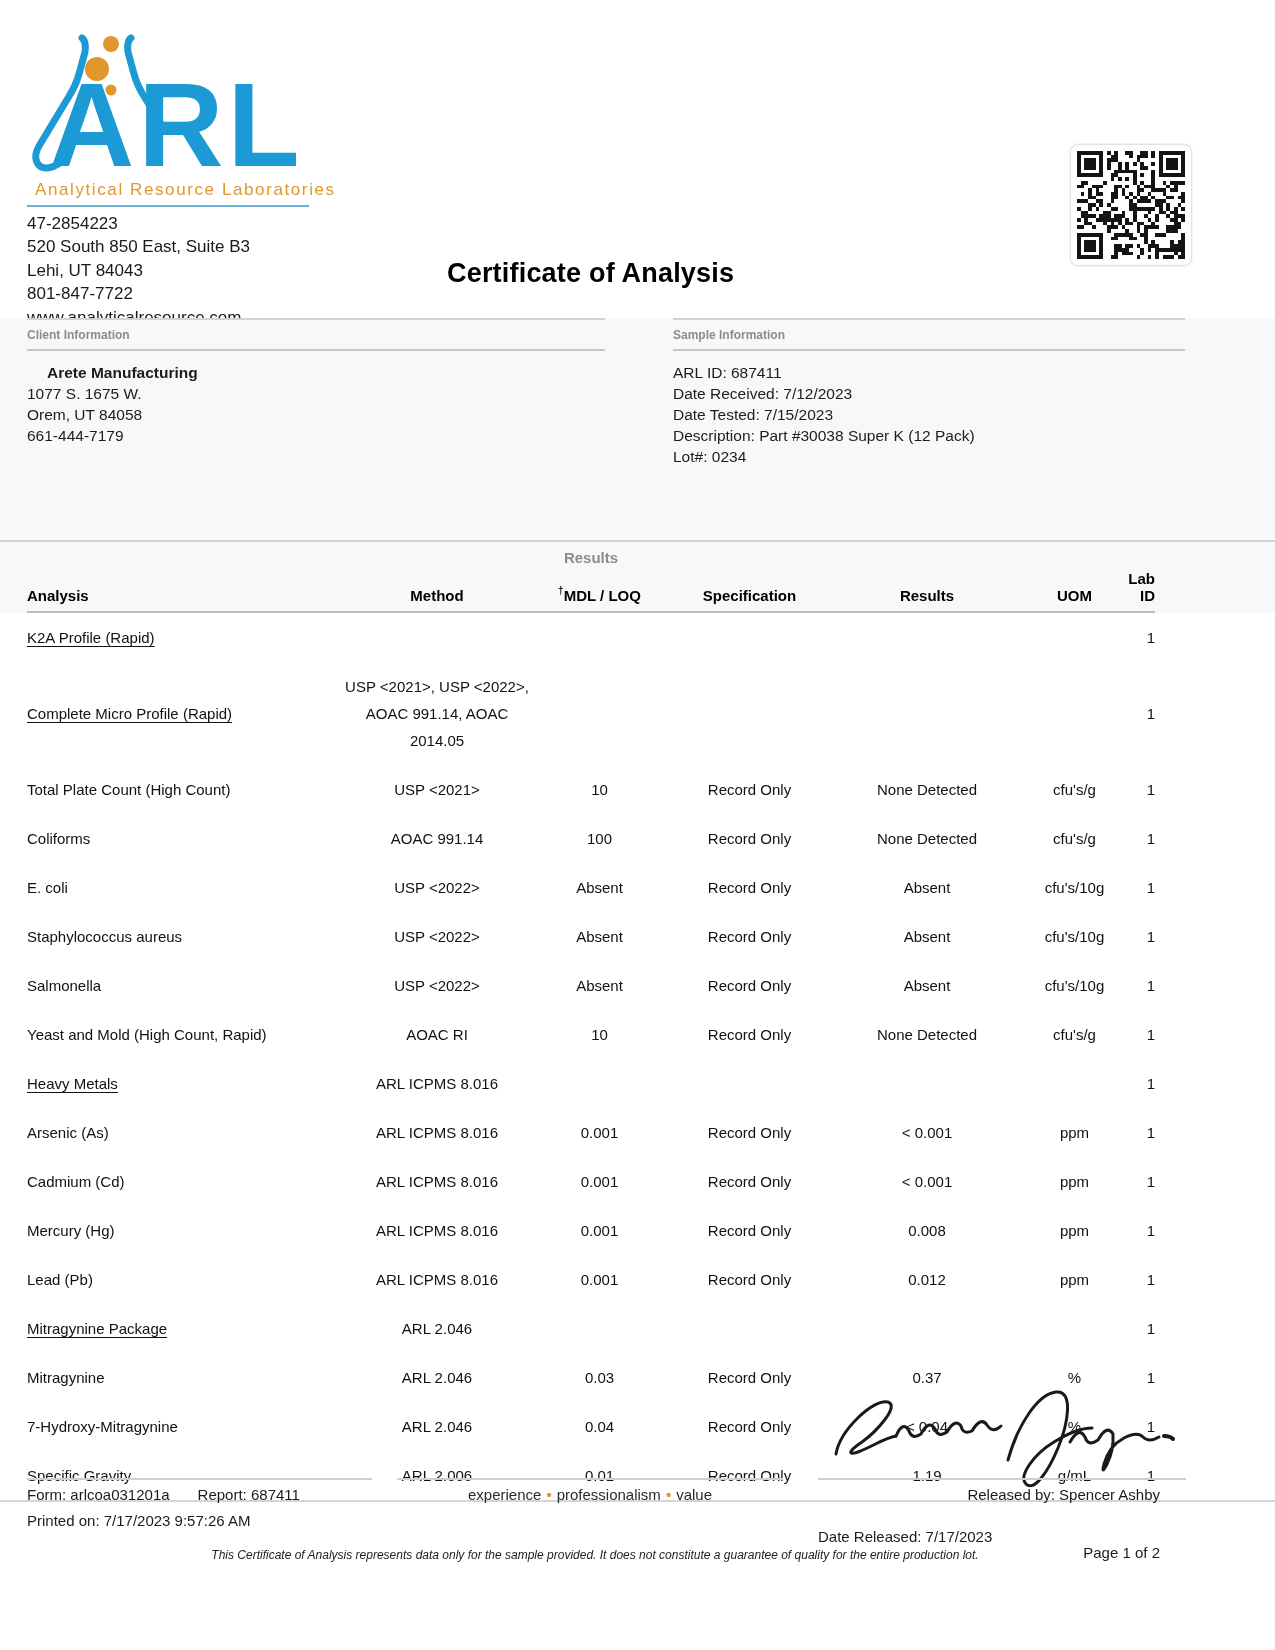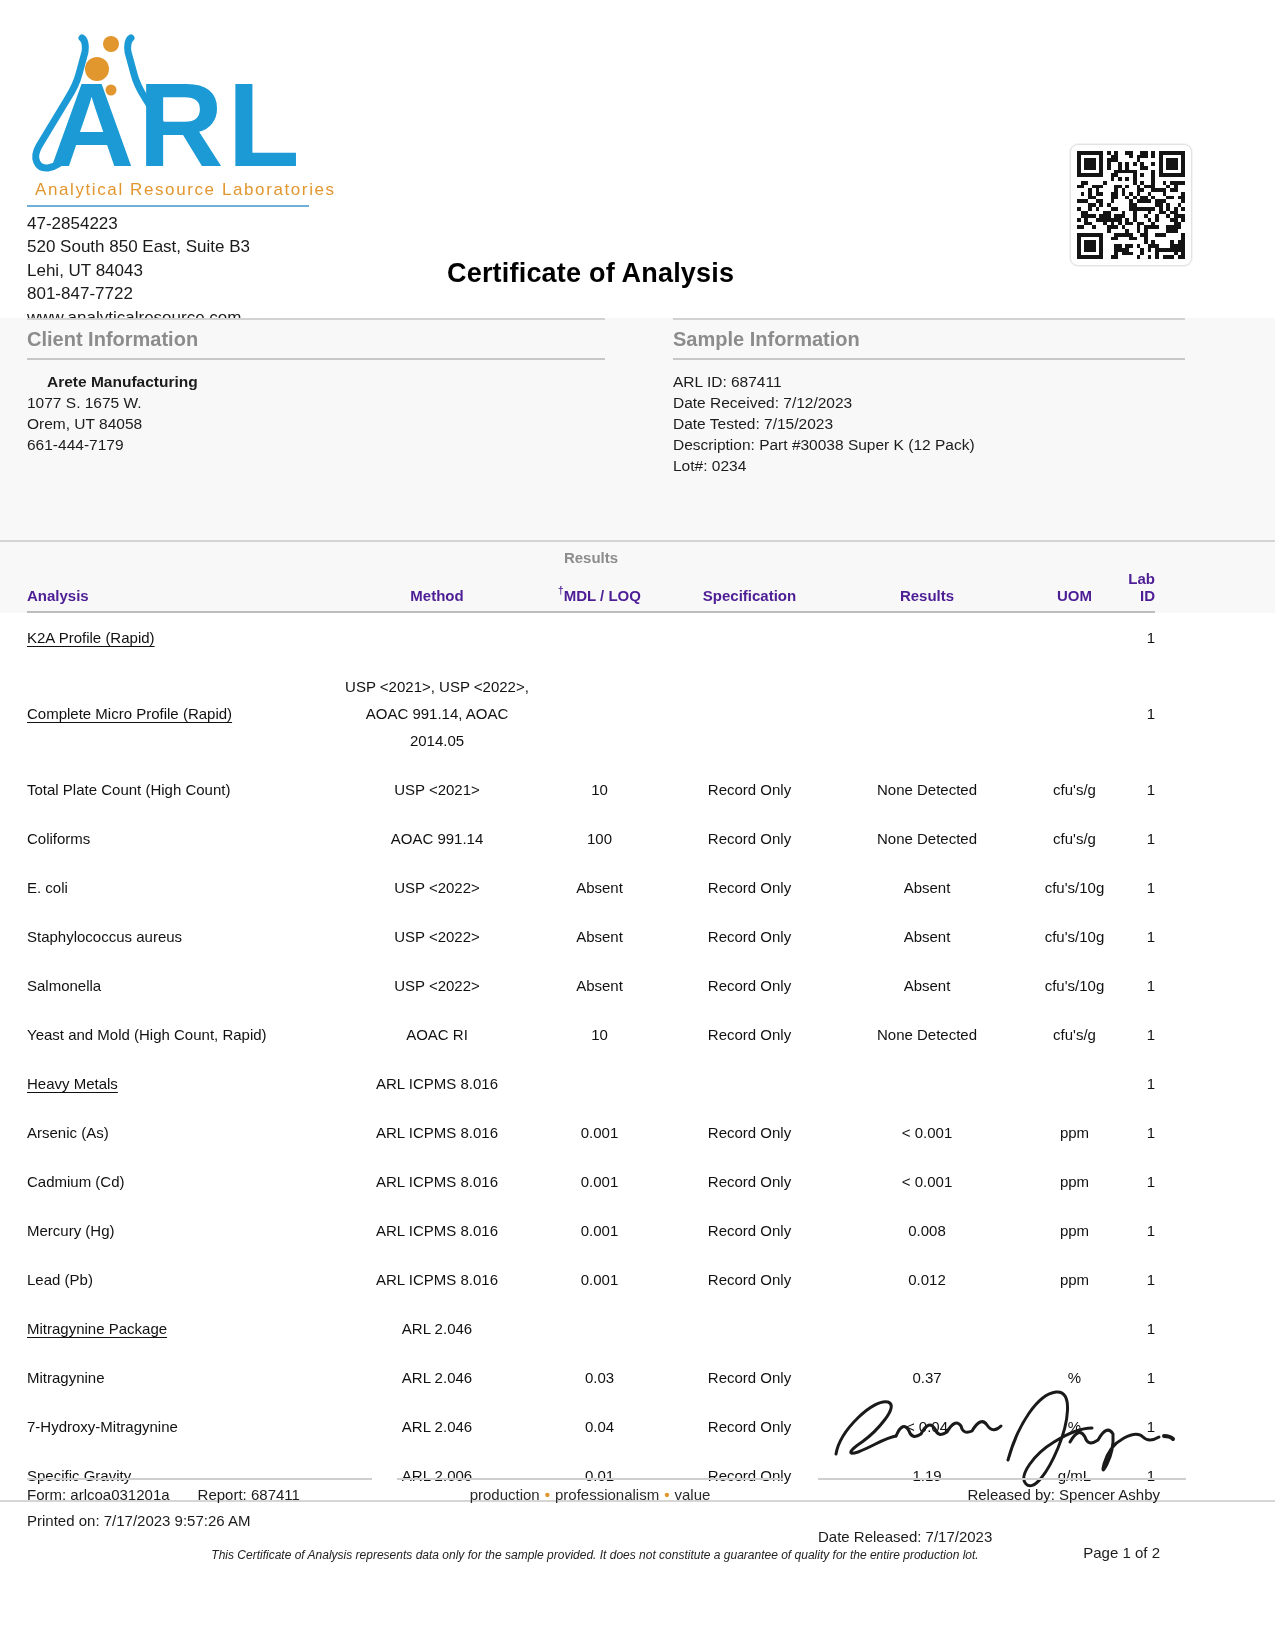--- a/index.html
+++ b/index.html
@@ -15,30 +15,30 @@
   .addr { font-size:17px; line-height:1.38; color:#1a1a1a; }
   .cert-title { position:absolute; left:447px; top:258px; font-size:27px; font-weight:bold; color:#000; letter-spacing:0.2px; }
   .qr-box { position:absolute; left:1070px; top:144px; width:122px; height:122px; background:#fff; border:1px solid #e3e3e3; border-radius:8px; padding:6px; box-shadow:0 0 0 1px #f3f3f3; }
   .qr-box svg { display:block; width:108px; height:108px; }
 
   
   .info-band { position:relative; background:#f8f8f8; display:flex; padding:0 0 0 27px; height:222px; }
   .info-col { border-top:2px solid #d2d2d2; }
   .info-col.client { width:578px; margin-right:68px; }
   .info-col.sample { width:512px; }
-  .info-hdr { color:#8c8c8c; font-weight:bold; font-size:20px; padding:8px 0 7px; border-bottom:2px solid #c7c7c7; }
+  .info-hdr { color:#8c8c8c; font-weight:bold; font-size:12px; padding:8px 0 7px; border-bottom:2px solid #c7c7c7; }
   .info-body { padding-top:11px; font-size:15.5px; line-height:21px; }
   .info-body .bold { font-weight:bold;margin-left:20px; }
   .info-line { margin:0; }
 
   
   .results-band { background:#f8f8f8; border-top:2px solid #d4d4d4; padding:0 120px 0 27px; }
   .results-title { text-align:center; color:#8c8c8c; font-weight:bold; font-size:15px; padding:7px 0 4px; }
   .cols { display:flex; align-items:flex-end; }
-  .col-hdr { color:#4c1d95; font-weight:bold; font-size:15px; padding-bottom:7px; }
+  .col-hdr { color:#000000; font-weight:bold; font-size:15px; padding-bottom:7px; }
   .hdr-underline { border-bottom:2px solid #bdbdbd; }
   sup.dagger { font-size:10px; position:relative; top:-1px; }
 
   
   .c0 { width:315px; text-align:left; }
   .c1 { width:190px; text-align:center; }
   .c2 { width:135px; text-align:center; }
   .c3 { width:165px; text-align:center; }
   .c4 { width:190px; text-align:center; }
   .c5 { width:105px; text-align:center; }
@@ -706,21 +706,21 @@
         <path d="M342,56 q6,0 9,3" stroke-width="4"></path>
       </g>
     </svg>
     <div class="fline fl1"></div>
     <div class="fline fl2"></div>
     <div class="fline fl3"></div>
 
     <div class="form-report">
       <span>Form: arlcoa031201a</span><span class="gap"></span><span>Report: 687411</span>
     </div>
-    <div class="motto" id="motto"><span>production</span><span class="dot">•</span><span>professionalism</span><span class="dot">•</span><span>value</span></div>
+    <div class="motto" id="motto"><span>experience</span><span class="dot">•</span><span>professionalism</span><span class="dot">•</span><span>value</span></div>
     <div class="released">Released by: Spencer Ashby</div>
     <div class="printed">Printed on: 7/17/2023 9:57:26 AM</div>
     <div class="date-released">Date Released: 7/17/2023</div>
     <div class="disclaimer">This Certificate of Analysis represents data only for the sample provided. It does not constitute a guarantee of quality for the entire production lot.</div>
     <div class="page-num">Page 1 of 2</div>
   </div>
 
 </div>
 
 </body></html>

